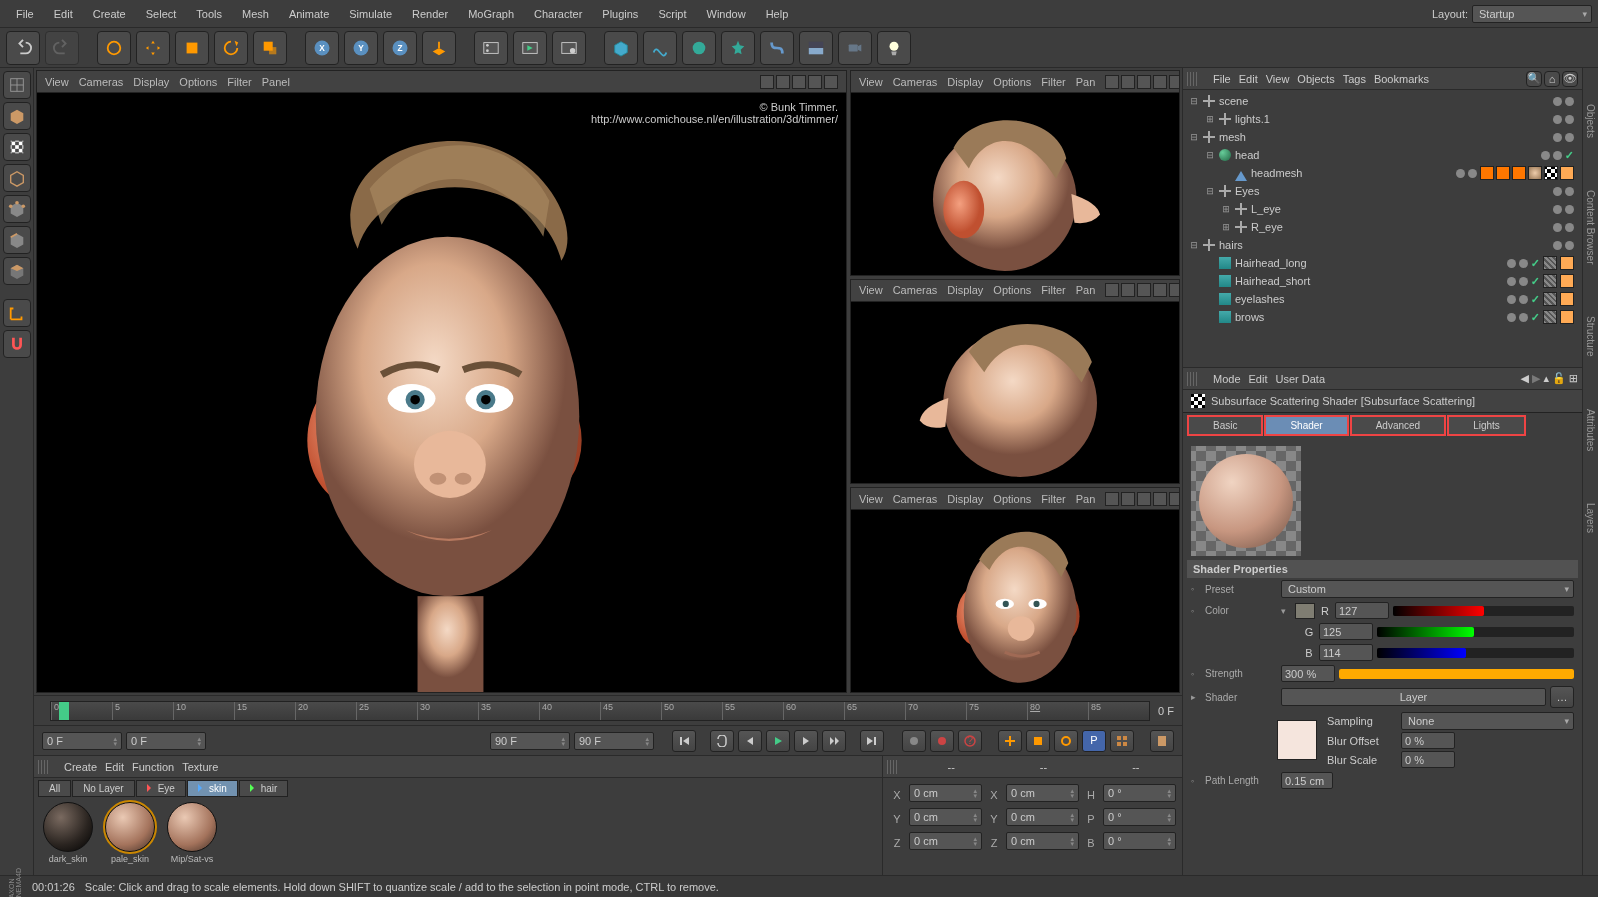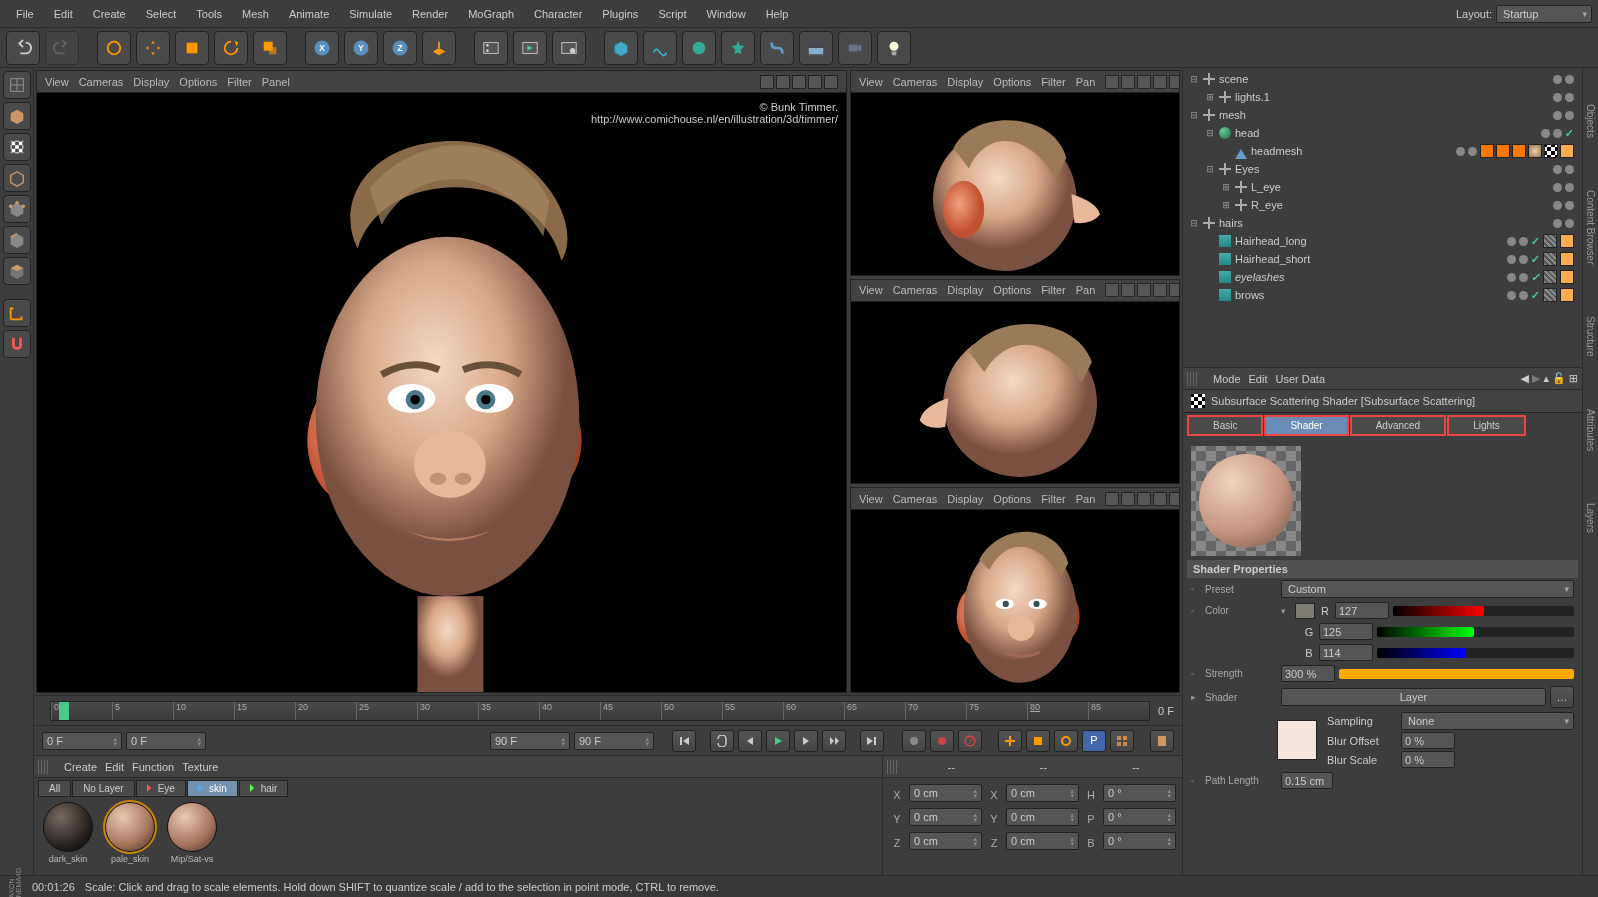--- a/index.html
+++ b/index.html
@@ -1,20 +1,20 @@
 <!DOCTYPE html>
 <html><head>
 <meta charset="utf-8">
 <style>
 *{box-sizing:border-box;margin:0;padding:0;font-family:"Segoe UI",Arial,sans-serif;font-size:11px;color:#ccc;user-select:none}
 body{background:#3d3d3d;width:1598px;height:897px;overflow:hidden;display:flex;flex-direction:column}
 .menubar{height:28px;background:#3d3d3d;display:flex;align-items:center;padding:0 6px;border-bottom:1px solid #2a2a2a}
 .menubar .m{padding:4px 10px;cursor:pointer}
 .menubar .right{margin-left:auto;display:flex;align-items:center;gap:4px}
-.dropdown{background:#555;border:1px solid #222;height:18px;width:96px;display:flex;align-items:center;padding:0 6px;position:relative;border-radius:2px}
+.dropdown{background:#555;border:1px solid #222;height:18px;width:120px;display:flex;align-items:center;padding:0 6px;position:relative;border-radius:2px}
 .dropdown::after{content:"▾";position:absolute;right:4px;font-size:9px;color:#aaa}
 .toolbar{height:40px;background:#3d3d3d;display:flex;align-items:center;padding:0 6px;gap:5px;border-bottom:1px solid #2a2a2a}
 .tbtn{width:28px;height:28px;background:#4a4a4a;border:1px solid #222;border-radius:4px;display:flex;align-items:center;justify-content:center;cursor:pointer}
 .tbtn svg{width:18px;height:18px}
 .tsep{width:8px}
 .tbig{width:34px;height:34px}
 .main{flex:1;display:flex;min-height:0}
 .leftbar{width:34px;background:#3d3d3d;border-right:1px solid #2a2a2a;display:flex;flex-direction:column;gap:3px;padding-top:3px;align-items:center}
 .center{flex:1;display:flex;flex-direction:column;min-width:0}
 .viewports{flex:1;display:flex;gap:3px;padding:2px;min-height:0}
@@ -630,20 +630,29 @@
             <div class="fld">0 cm<span class="spin">▴<br>▾</span></div>
             <div class="lbl">B</div>
             <div class="fld">0 °<span class="spin">▴<br>▾</span></div>
           </div>
       </div>
     </div>
   </div>
 
   <div class="right-side">
     <div class="objpanel">
+      <div class="panel-head">
+          <span class="grip"></span>
+          <span id="obj-menu"><span class="pm">File</span><span class="pm">Edit</span><span class="pm">View</span><span class="pm">Objects</span><span class="pm">Tags</span><span class="pm">Bookmarks</span></span>
+        <span style="margin-left:auto;display:flex;gap:2px">
+          <span class="tbtn" style="width:16px;height:16px">🔍</span>
+          <span class="tbtn" style="width:16px;height:16px">⌂</span>
+          <span class="tbtn" style="width:16px;height:16px">👁</span>
+        </span>
+      </div>
       <div class="tree" id="tree">
           <div class="tree-row" style="padding-left: 4px;">
             <span class="exp">⊟</span>
             <span class="ico">
               <span class="null-ico"></span>
             </span>
             <span class="nm">scene</span>
             <span class="dots">
               <span class="dot gr"></span>
               <span class="dot gr"></span>
@@ -767,21 +776,21 @@
             </span>
             <span class="nm">Hairhead_short</span>
             <span class="dots">
               <span class="dot gr"></span>
               <span class="dot gr"></span>
               <span class="chk">✓</span>
               <span class="tag" style="background:repeating-linear-gradient(45deg,#888 0 2px,#555 2px 4px)"></span>
               <span class="tag" style="background:#fa5"></span>
             </span>
           </div>
-          <div class="tree-row" style="padding-left: 20px; font-style: italic;">
+          <div class="tree-row" style="padding-left: 20px;">
             <span class="exp"></span>
             <span class="ico">
               <span class="hair-ico"></span>
             </span>
             <span class="nm">eyelashes</span>
             <span class="dots">
               <span class="dot gr"></span>
               <span class="dot gr"></span>
               <span class="chk">✓</span>
               <span class="tag" style="background:repeating-linear-gradient(45deg,#888 0 2px,#555 2px 4px)"></span>

